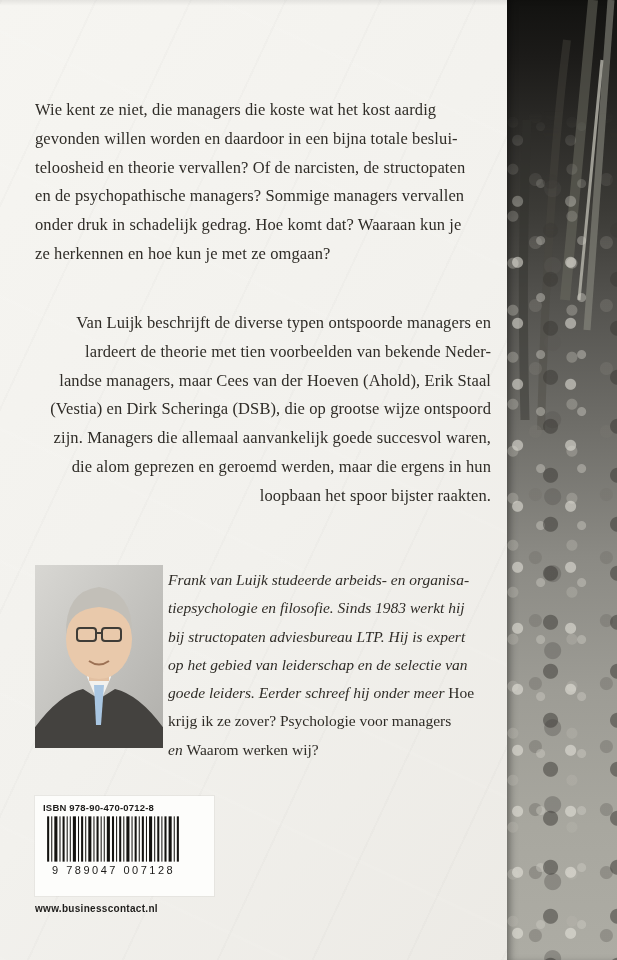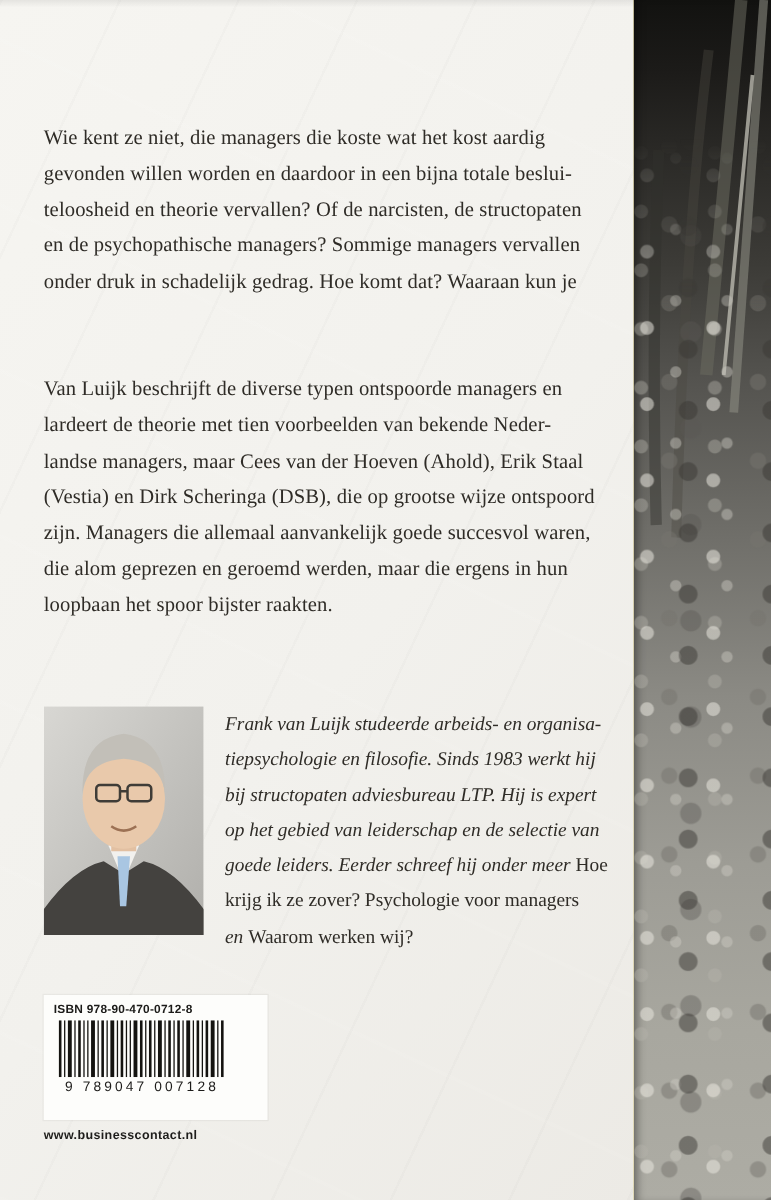--- a/index.html
+++ b/index.html
@@ -1,18 +1,18 @@
 <!DOCTYPE html>
 <html><head>
 <meta charset="utf-8">
 <style>
   html,body{margin:0;padding:0;background:#dcdad5;}
   .stage{
     position:relative;width:617px;height:960px;overflow:hidden;
-    background:#fde047;font-family:"Liberation Serif",serif;
+    background:#8b5cf6;font-family:"Liberation Serif",serif;
   }
   
   .cover{
     position:absolute;left:0;top:0;width:507px;height:960px;
     background:linear-gradient(130deg,#f6f5f1 0%,#f2f1ed 55%,#eceae5 100%);
   }
   .cover::before{
     content:"";position:absolute;inset:0;pointer-events:none;
     background:
       repeating-linear-gradient(115deg,rgba(0,0,0,0.015) 0 2px,transparent 2px 86px),
@@ -42,26 +42,26 @@
       radial-gradient(circle at 55% 45%,rgba(90,88,84,.4) 0 8px,transparent 9px);
     background-size:53px 61px,67px 49px,41px 57px,71px 63px,59px 47px,83px 77px;
     -webkit-mask-image:linear-gradient(180deg,transparent 0,transparent 110px,#000 260px);
     mask-image:linear-gradient(180deg,transparent 0,transparent 110px,#000 260px);
   }
   
   .blurb{
     position:absolute;left:35px;width:456px;color:#2f2c27;
     font-size:16.5px;line-height:28.8px;letter-spacing:.1px;
   }
-  #p1{top:96px;} #p2{top:297px;}
+  #p1{top:96px;} #p2{top:309px;text-align:right;}
   .line{display:block;white-space:nowrap;}
   
   .author-photo{position:absolute;left:35px;top:565px;width:128px;height:183px;overflow:hidden;}
   .bio-text{
-    position:absolute;left:180px;top:566px;width:325px;
+    position:absolute;left:168px;top:566px;width:325px;
     font-size:15.5px;line-height:28.3px;color:#2f2c27;
   }
   .bio-text .it{font-style:italic;}
   .bio-text .ro{font-style:normal;}
   
   .isbn-box{
     position:absolute;left:35px;top:796px;width:179px;height:100px;
     background:#fdfdfb;box-shadow:0 0 0 1px rgba(0,0,0,0.04);
   }
   .isbn-label{
@@ -101,20 +101,21 @@
     </svg>
     <div class="stones"></div>
   </div>
 
   <div class="blurb" id="p1">
     <span class="line">Wie kent ze niet, die managers die koste wat het kost aardig</span>
     <span class="line">gevonden willen worden en daardoor in een bijna totale beslui-</span>
     <span class="line">teloosheid en theorie vervallen? Of de narcisten, de structopaten</span>
     <span class="line">en de psychopathische managers? Sommige managers vervallen</span>
     <span class="line">onder druk in schadelijk gedrag. Hoe komt dat? Waaraan kun je</span>
+    <span class="line">ze herkennen en hoe kun je met ze omgaan?</span>
   </div>
 
   <div class="blurb" id="p2">
     <span class="line">Van Luijk beschrijft de diverse typen ontspoorde managers en</span>
     <span class="line">lardeert de theorie met tien voorbeelden van bekende Neder-</span>
     <span class="line">landse managers, maar Cees van der Hoeven (Ahold), Erik Staal</span>
     <span class="line">(Vestia) en Dirk Scheringa (DSB), die op grootse wijze ontspoord</span>
     <span class="line">zijn. Managers die allemaal aanvankelijk goede succesvol waren,</span>
     <span class="line">die alom geprezen en geroemd werden, maar die ergens in hun</span>
     <span class="line">loopbaan het spoor bijster raakten.</span>

